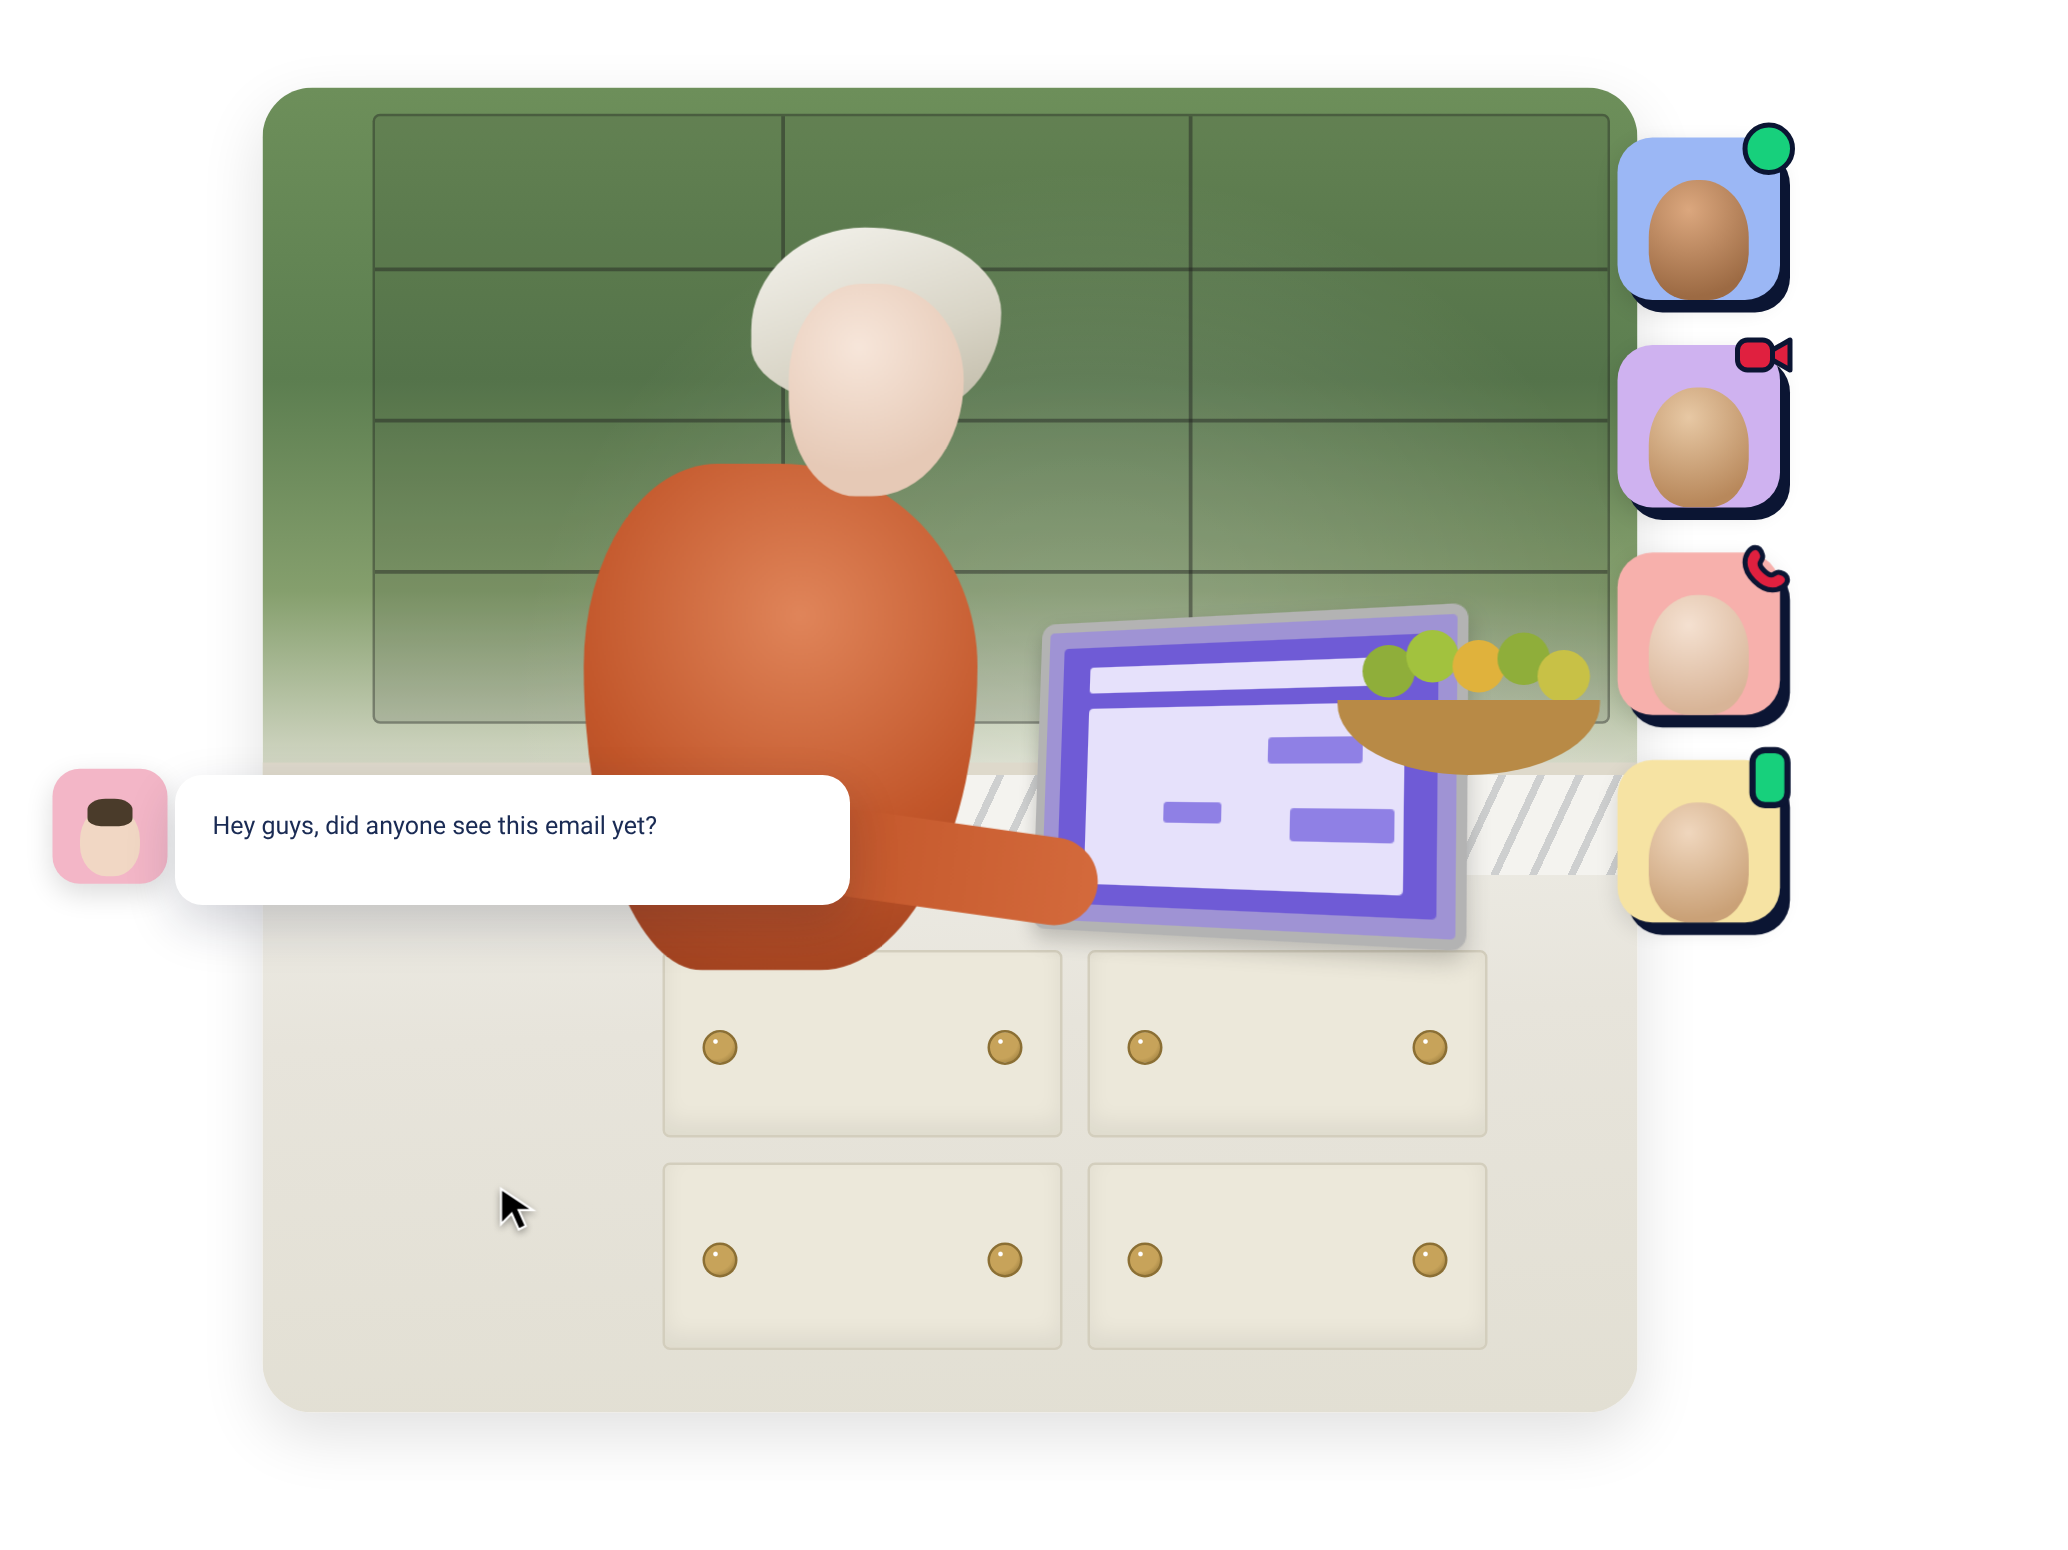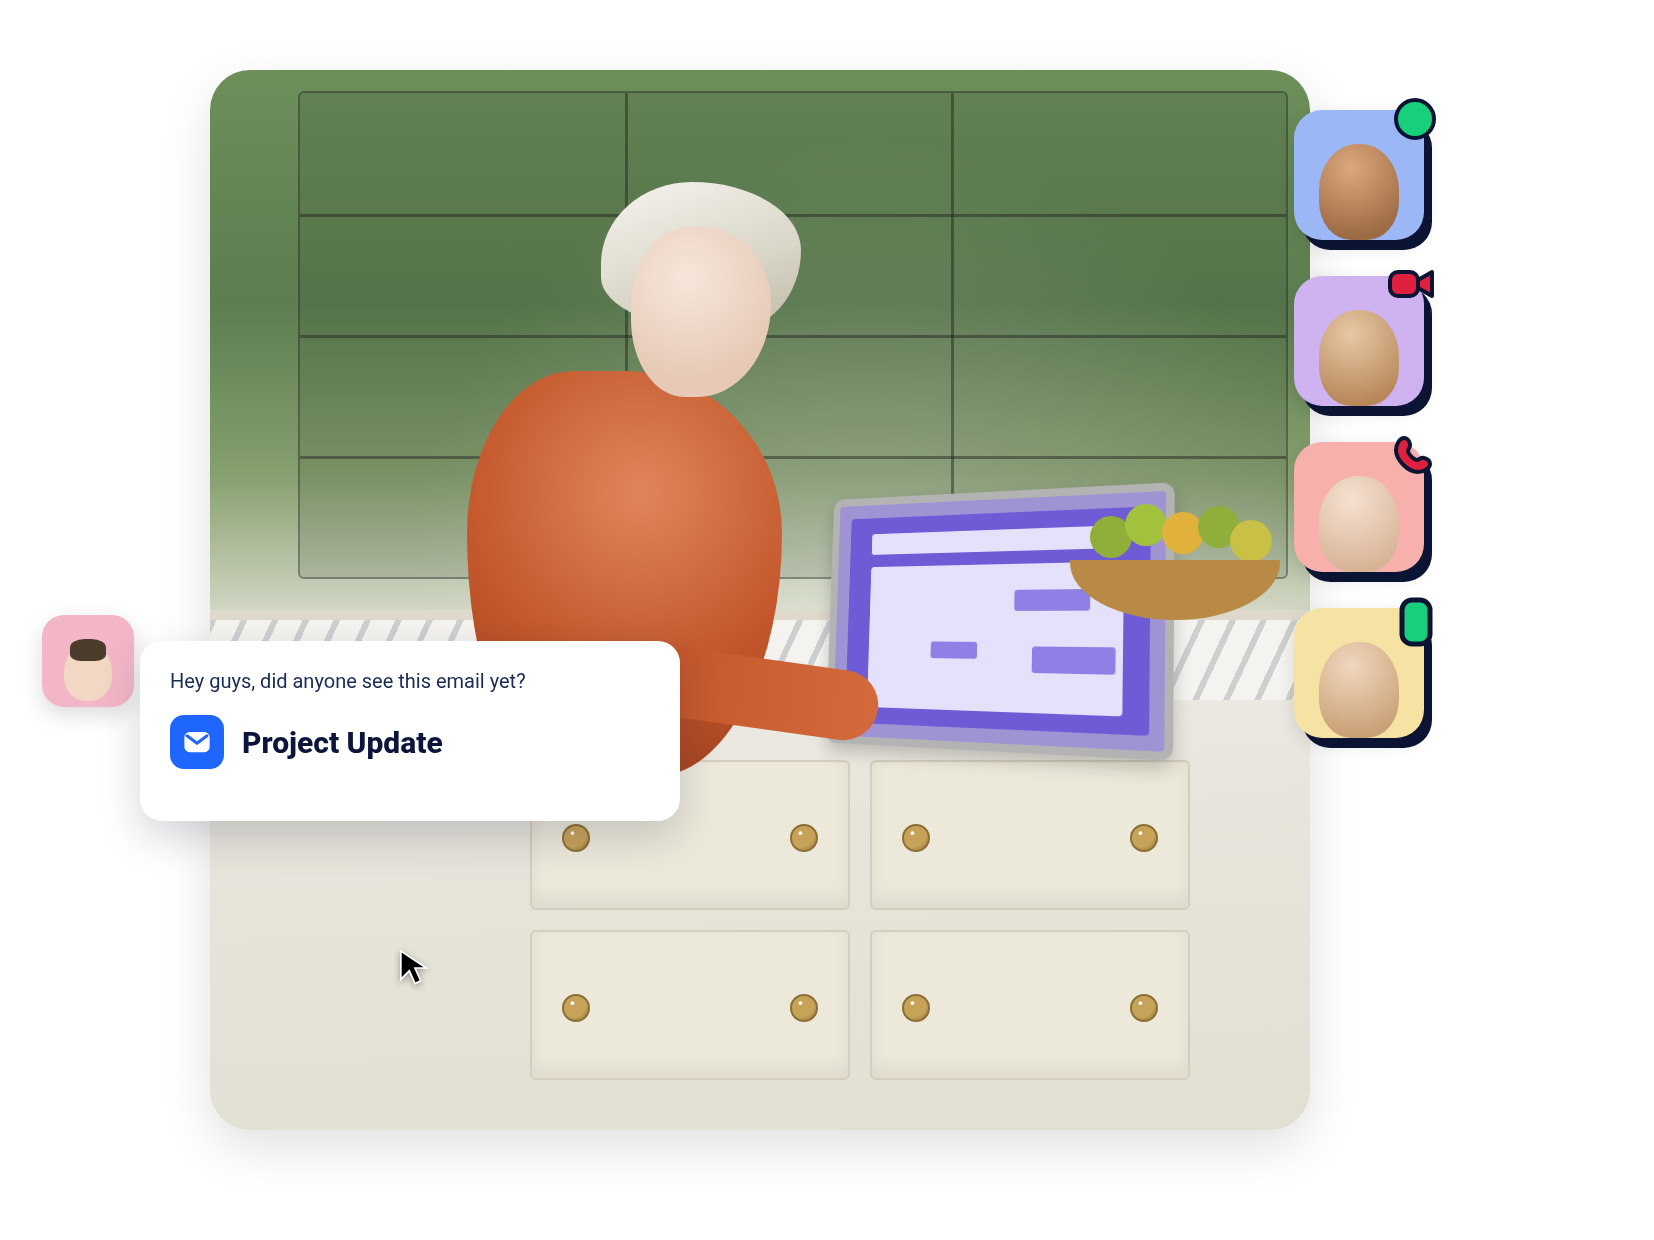--- a/index.html
+++ b/index.html
@@ -75,21 +75,20 @@
     .bowl { position:absolute; right: 30px; top: 440px; width: 210px; height: 110px; }
     .bowl .rim { position:absolute; left:0; right:0; bottom:0; height:60px; background:#b88a46; border-radius: 0 0 110px 110px / 0 0 60px 60px; }
     .bowl .fruit { position:absolute; width:42px; height:42px; border-radius:50%; }
 
     
     .card {
       position: absolute; left: 140px; top: 620px; width: 540px;
       background: #fff; border-radius: 22px; padding: 28px 12px 30px 30px;
       box-shadow: 0 16px 40px rgba(20,30,55,0.18);
       color: #0d1b3d;
-      margin-top: 21px;
     }
     .card .intro { font-size: 20px; color: #1a2b54; margin-bottom: 22px; }
     .card .title-row { display:flex; align-items:center; gap:18px; margin-bottom: 22px; }
     .card .mail-icon { width:54px; height:54px; background:#1e66ff; border-radius:14px; display:flex; align-items:center; justify-content:center; flex:0 0 auto; }
     .card .title { font-size: 30px; font-weight: 800; color:#0b163a; }
     .card .body { font-size: 20px; line-height: 1.45; color:#17264f; margin-bottom: 26px; white-space: pre-line; }
     .card .btn { display:inline-block; background:#1e66ff; color:#fff; font-size:22px; font-weight:600; padding:14px 26px; border:none; border-radius:30px; cursor:pointer; position:relative; }
     .cursor-svg { position:absolute; left: 398px; top: 948px; z-index: 20; filter: drop-shadow(0 2px 3px rgba(0,0,0,0.35)); }
 
     
@@ -174,29 +173,20 @@
       <div class="p-arm"></div>
     </div>
   </div>
 
   <div class="mini-avatar">
     <div class="head"></div>
   </div>
 
   <div class="card">
     <div class="intro">Hey guys, did anyone see this email yet?</div>
-    <div class="title-row">
-      <div class="mail-icon">
-        <svg width="30" height="30" viewBox="0 0 24 24" fill="none" stroke="#fff" stroke-width="2.2" stroke-linecap="round" stroke-linejoin="round">
-          <rect x="3" y="5" width="18" height="14" rx="3" fill="#fff" stroke="#fff"></rect>
-          <path d="M4 7l8 6 8-6" stroke="#1e66ff" stroke-width="2.4" fill="none"></path>
-        </svg>
-      </div>
-      <div class="title">Project Update</div>
-    </div>
   </div>
 
   <svg class="cursor-svg" width="34" height="40" viewBox="0 0 24 28">
     <path d="M2 2 L2 22 L8 16 L12 25 L16 23 L12 14 L20 14 Z" fill="#000" stroke="#fff" stroke-width="1.2"></path>
   </svg>
 
   <div class="rail">
 
     <div class="tile" style="background:#9bb7f5">
       <div class="pic">

